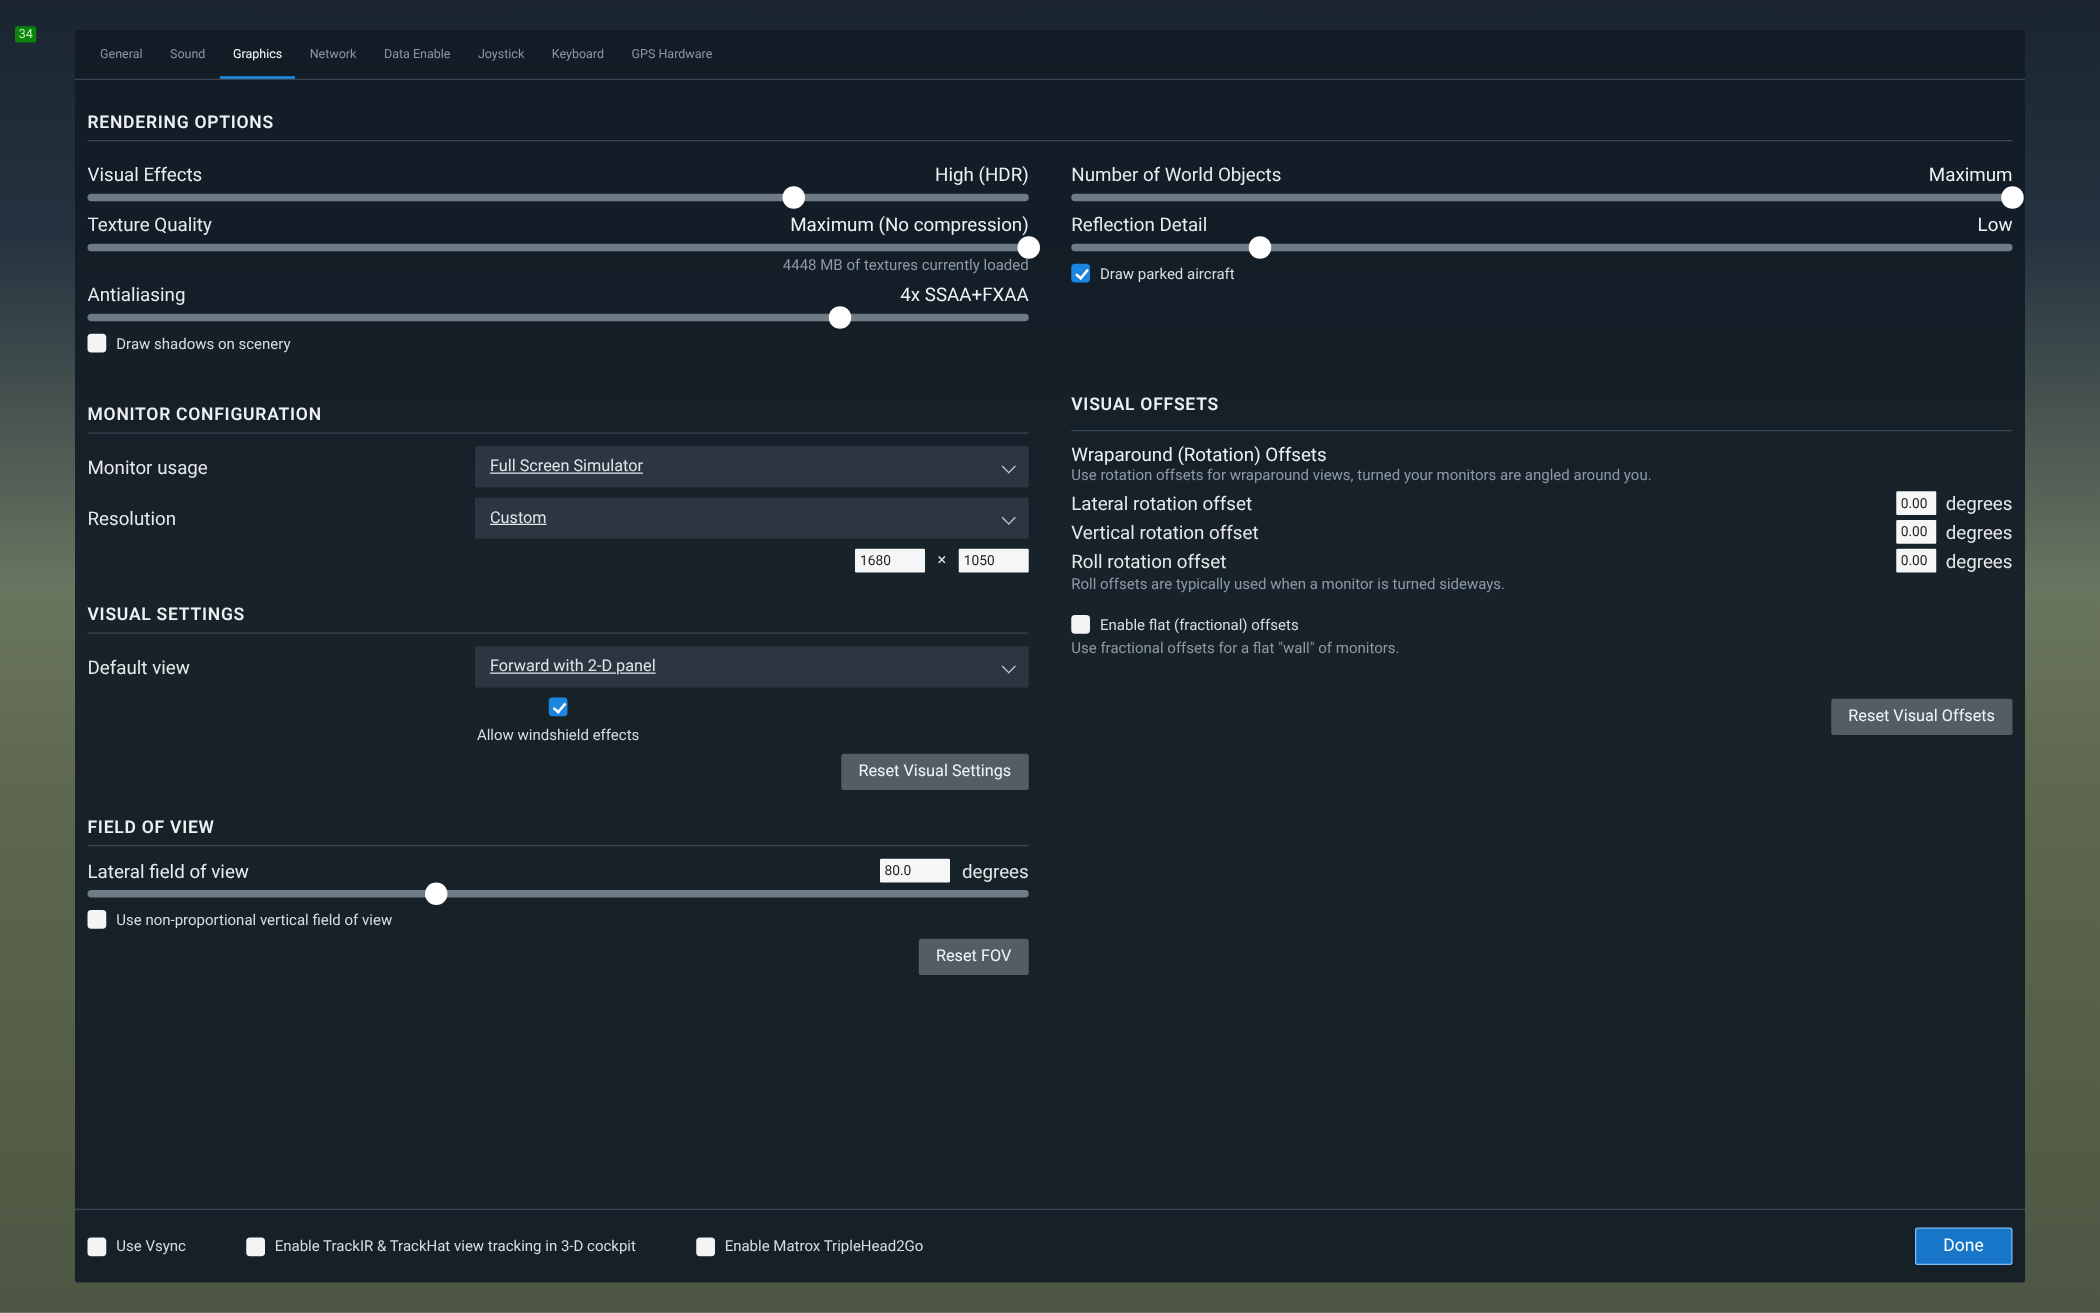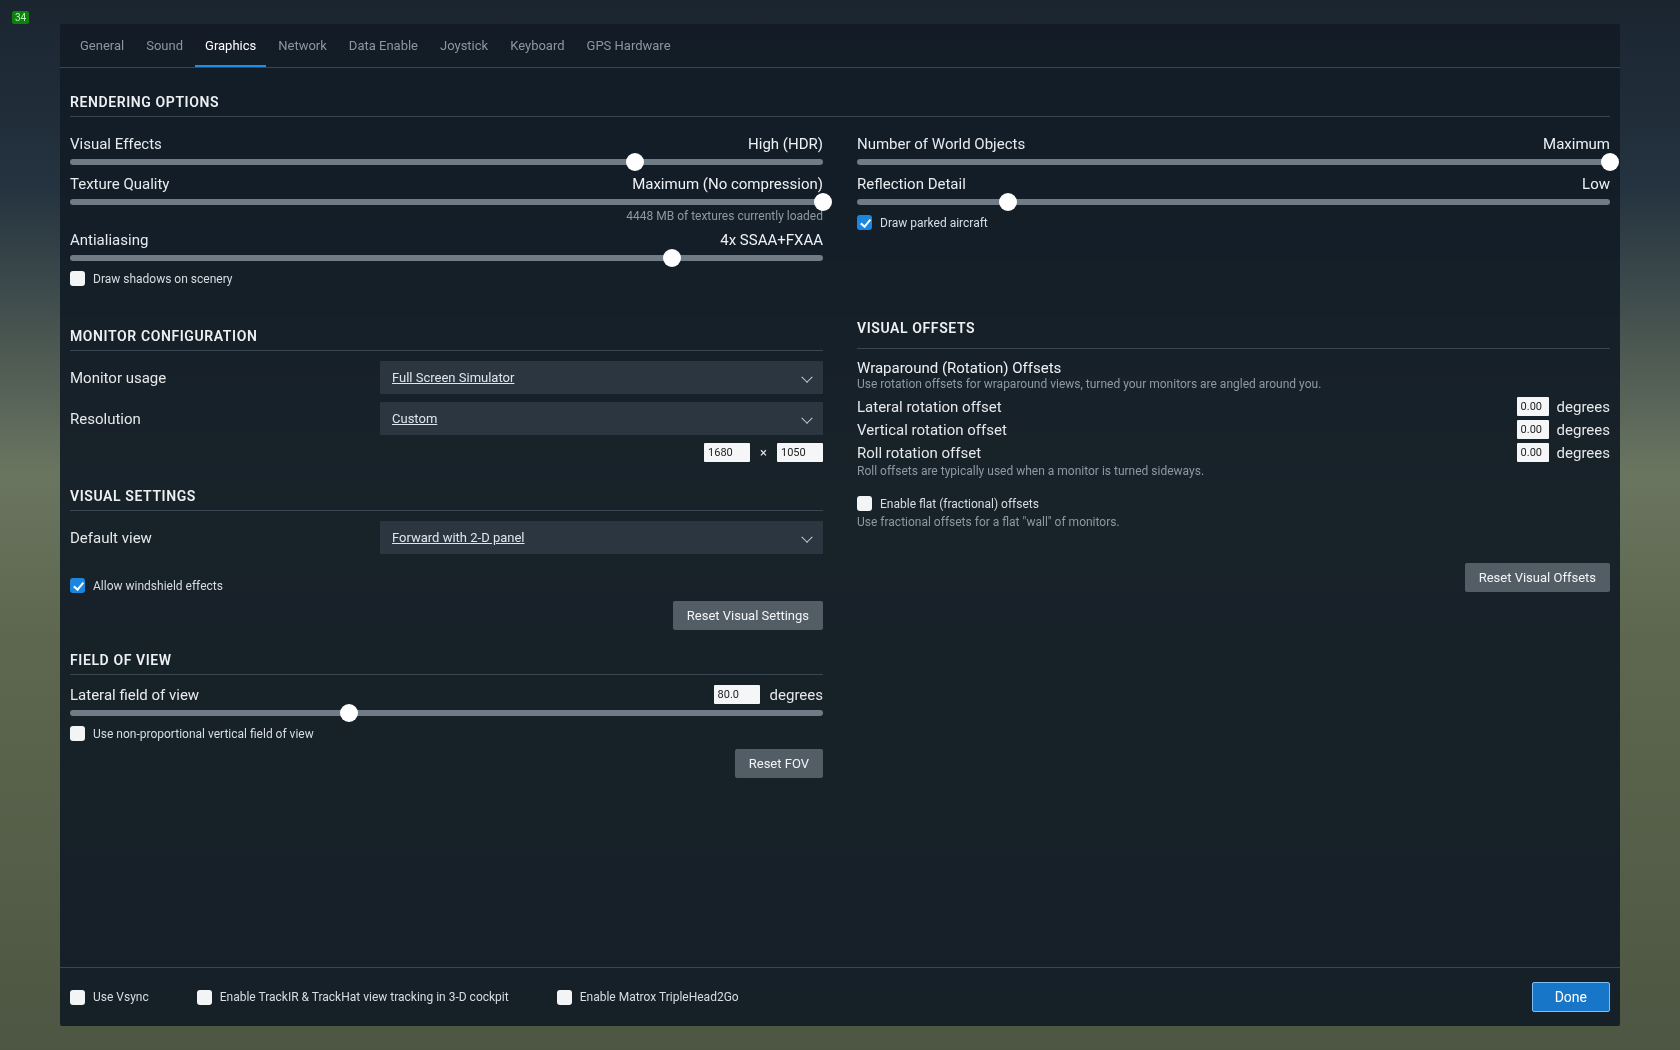--- a/index.html
+++ b/index.html
@@ -3,36 +3,36 @@
 <meta charset="utf-8">
 <style>
   * { box-sizing: border-box; margin: 0; padding: 0; font-family: -apple-system, "Segoe UI", Roboto, "Helvetica Neue", Arial, sans-serif; }
   html, body { width: 1680px; height: 1050px; overflow: hidden; }
   body {
     background: linear-gradient(to bottom, #1a2530 0%, #253340 18%, #6a7560 45%, #5e6850 60%, #4d5642 100%);
     color: #e6e8ea;
     position: relative;
   }
   .fps-badge {
-    position: absolute; top: 11px; left: 12px;
+    position: absolute; top: 21px; left: 12px;
     background: #0e800e; color: #b9f5b9; font-size: 10px; padding: 1px 3px; border-radius: 2px;
   }
   .panel {
     position: absolute;
     top: 24px; left: 60px; right: 60px; bottom: 24px;
     background: rgba(18, 28, 38, 0.93);
     border-radius: 2px;
   }
   .tabs {
     display: flex; gap: 2px; padding: 0 10px;
     border-bottom: 1px solid #3a4752;
   }
   .tab {
     padding: 14px 10px 12px 10px;
-    font-size: 13px;
+    font-size: 10px;
     color: #8a97a3;
     cursor: pointer;
     border-bottom: 2px solid transparent;
     text-align: center;
   }
   .tab.active { color: #fff; border-bottom-color: #1f8ee8; }
   .scroll-body {
     padding: 18px 10px 8px 10px;
     height: calc(100% - 48px - 56px);
     overflow: hidden;
@@ -73,21 +73,21 @@
     background: #2b3640; color: #dfe5ea; font-size: 13px;
     padding: 9px 12px; position: relative; border-radius:1px;text-decoration:underline;
   }
   .select .chev {
     position: absolute; right: 12px; top: 50%; transform: translateY(-60%) rotate(45deg);
     width: 8px; height: 8px; border: solid #c7ced5; border-width: 0 1.5px 1.5px 0;
   }
   .res-row { grid-column: 2; display:flex; justify-content:flex-end; align-items:center; gap:10px; font-size:13px;}
   .num-input {
     background: #f4f6f8; color: #222; border: none; font-size: 11px;
-    padding: 3px 4px; width: 46px; text-align: left; border-radius:1px;
+    padding: 3px 4px; width: 56px; text-align: left; border-radius:1px;
   }
   .num-input.sm { width: 32px; }
   .btn {
     background: #535d66; color: #f3f5f8; font-size: 13px;
     padding: 7px 14px; border-radius: 2px; cursor: pointer; display:inline-block;text-align:right;
   }
   .btn-row { display:flex; justify-content:flex-end; margin-top:8px; }
   .offset-row { display:flex; justify-content:space-between; align-items:center; margin:4px 0; font-size:15px;}
   .offset-row .right { display:flex; align-items:center; gap:8px; font-size:15px;}
   .hint { font-size: 12px; color: #8d99a4; margin: -2px 0 6px 0;}
@@ -217,21 +217,21 @@
         <div class="section-wrap hr-under" style="margin-top:18px;">
           <div class="section-title">VISUAL SETTINGS</div>
         </div>
         <div class="grid-form">
           <div class="label" style="font-size:15px">Default view</div>
           <div class="select">
             <span>Forward with 2-D panel</span>
             <span class="chev"></span>
           </div>
         </div>
-        <div class="check-row" style="margin-top:24px;">
+        <div class="check-row" style="margin-top:8px;flex-direction:column;">
           <span class="checkbox checked"></span>
           <span>Allow windshield effects</span>
         </div>
         <div class="btn-row">
           <div class="btn">Reset Visual Settings</div>
         </div>
 
         <div class="section-wrap hr-under" style="margin-top:14px;">
           <div class="section-title">FIELD OF VIEW</div>
         </div>

